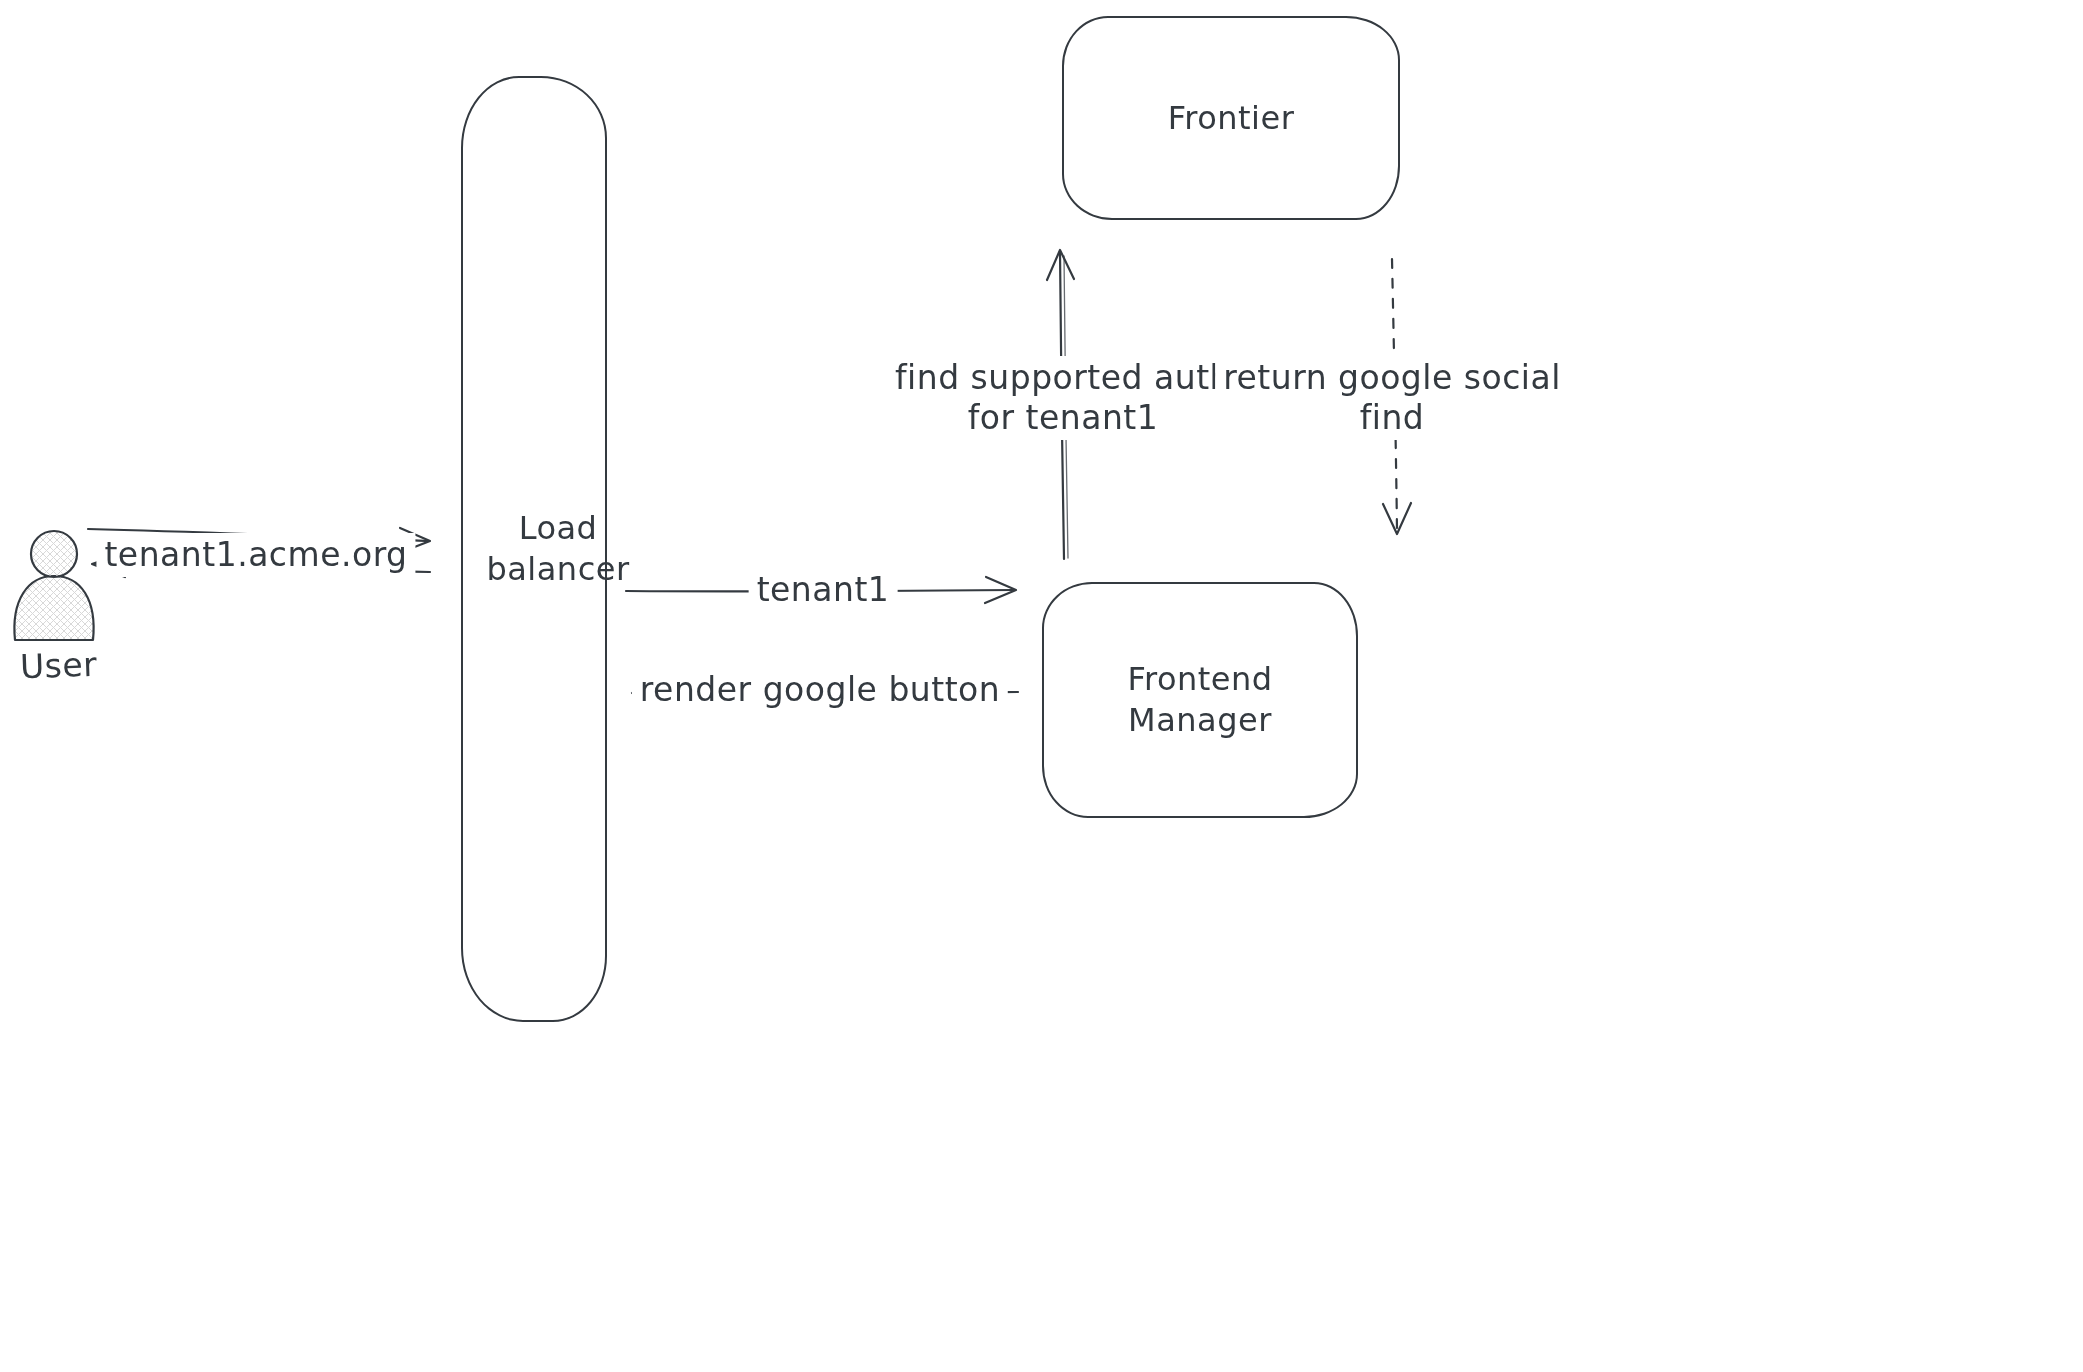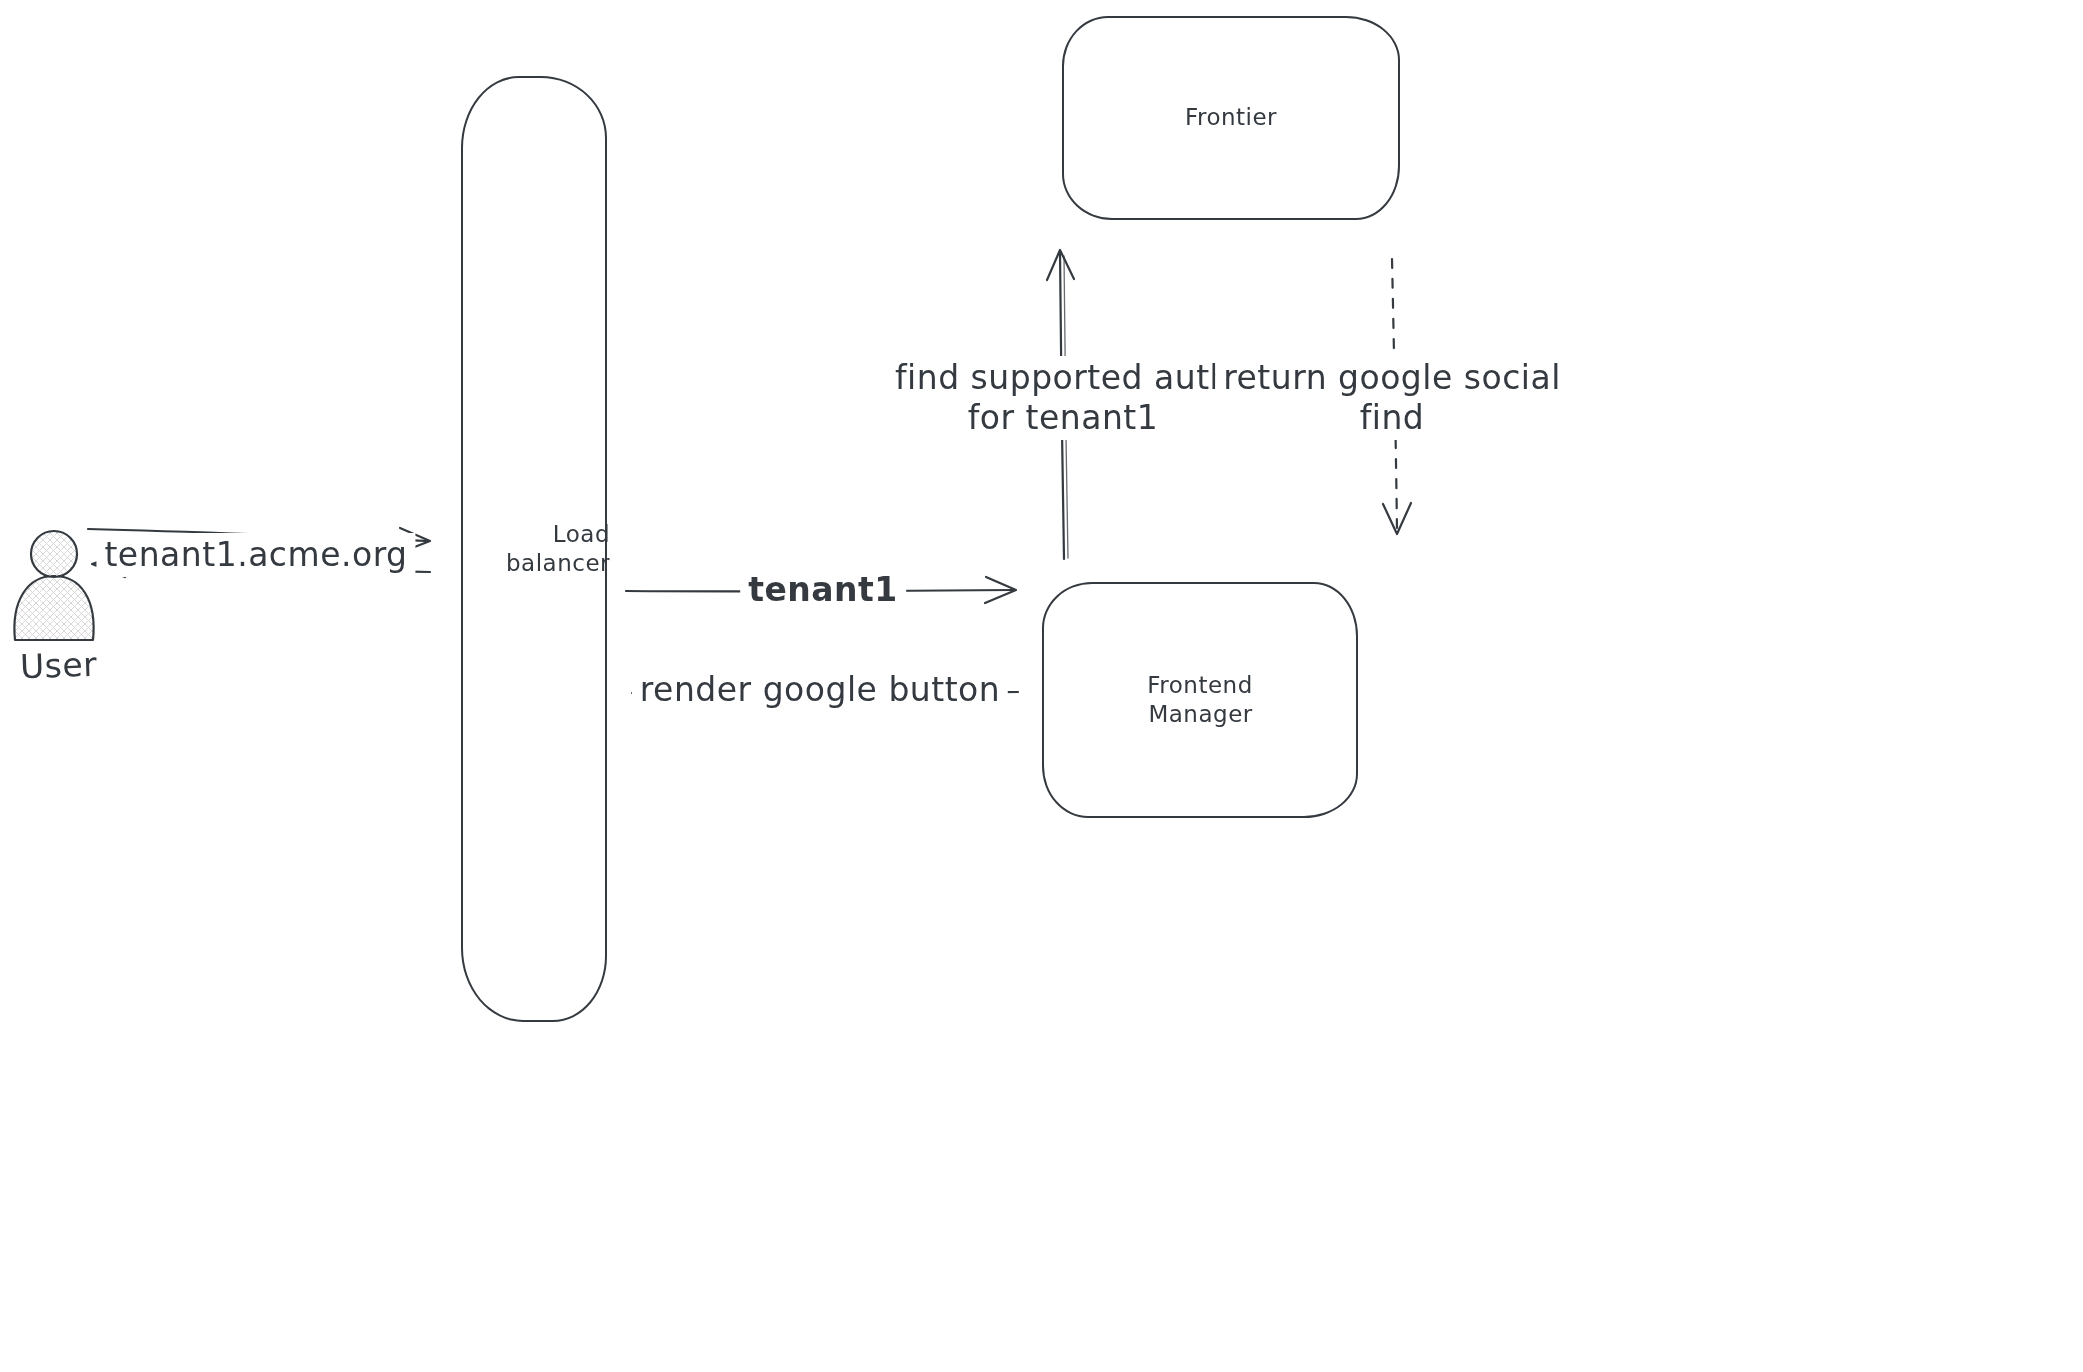--- a/index.html
+++ b/index.html
@@ -38,24 +38,23 @@
     position: absolute;
     border: 2.2px solid #343a40;
     background: transparent;
     display: flex;
     align-items: center;
     justify-content: center;
     text-align: center;
     box-sizing: border-box;
   }
   .box-label {
-    font-size: 23px;
+    font-size: 32px;
     line-height: 1.28;
     letter-spacing: 0.5px;
-    text-align: right;
   }
   .lb-box {
     left: 461px; top: 76px; width: 146px; height: 946px;
     border-radius: 58px 66px 54px 62px / 72px 62px 66px 74px;
     padding-left: 48px;
   }
   .frontier-box {
     left: 1062px; top: 16px; width: 338px; height: 204px;
     border-radius: 46px 54px 44px 50px / 50px 44px 54px 46px;
   }
@@ -149,21 +148,21 @@
 
   <div class="box fm-box">
     <div class="box-label">
       <div>Frontend</div>
       <div>Manager</div>
     </div>
   </div>
 
   <div class="edge-label" style="left:256px; top:508px;margin-top:25px;">tenant1.acme.org</div>
 
-  <div class="edge-label" style="left:823px; top:568px;font-weight:bold;">tenant1</div>
+  <div class="edge-label" style="left:823px; top:568px;">tenant1</div>
 
   <div class="edge-label" style="left:820px; top:668px;">render google button</div>
 
   <div class="edge-label" style="left:1063px; top:356px;">
     <div>find supported auth</div>
     <div>for tenant1</div>
   </div>
 
   <div class="edge-label" style="left:1392px; top:356px;text-align:center;">
     <div>return google social</div>

